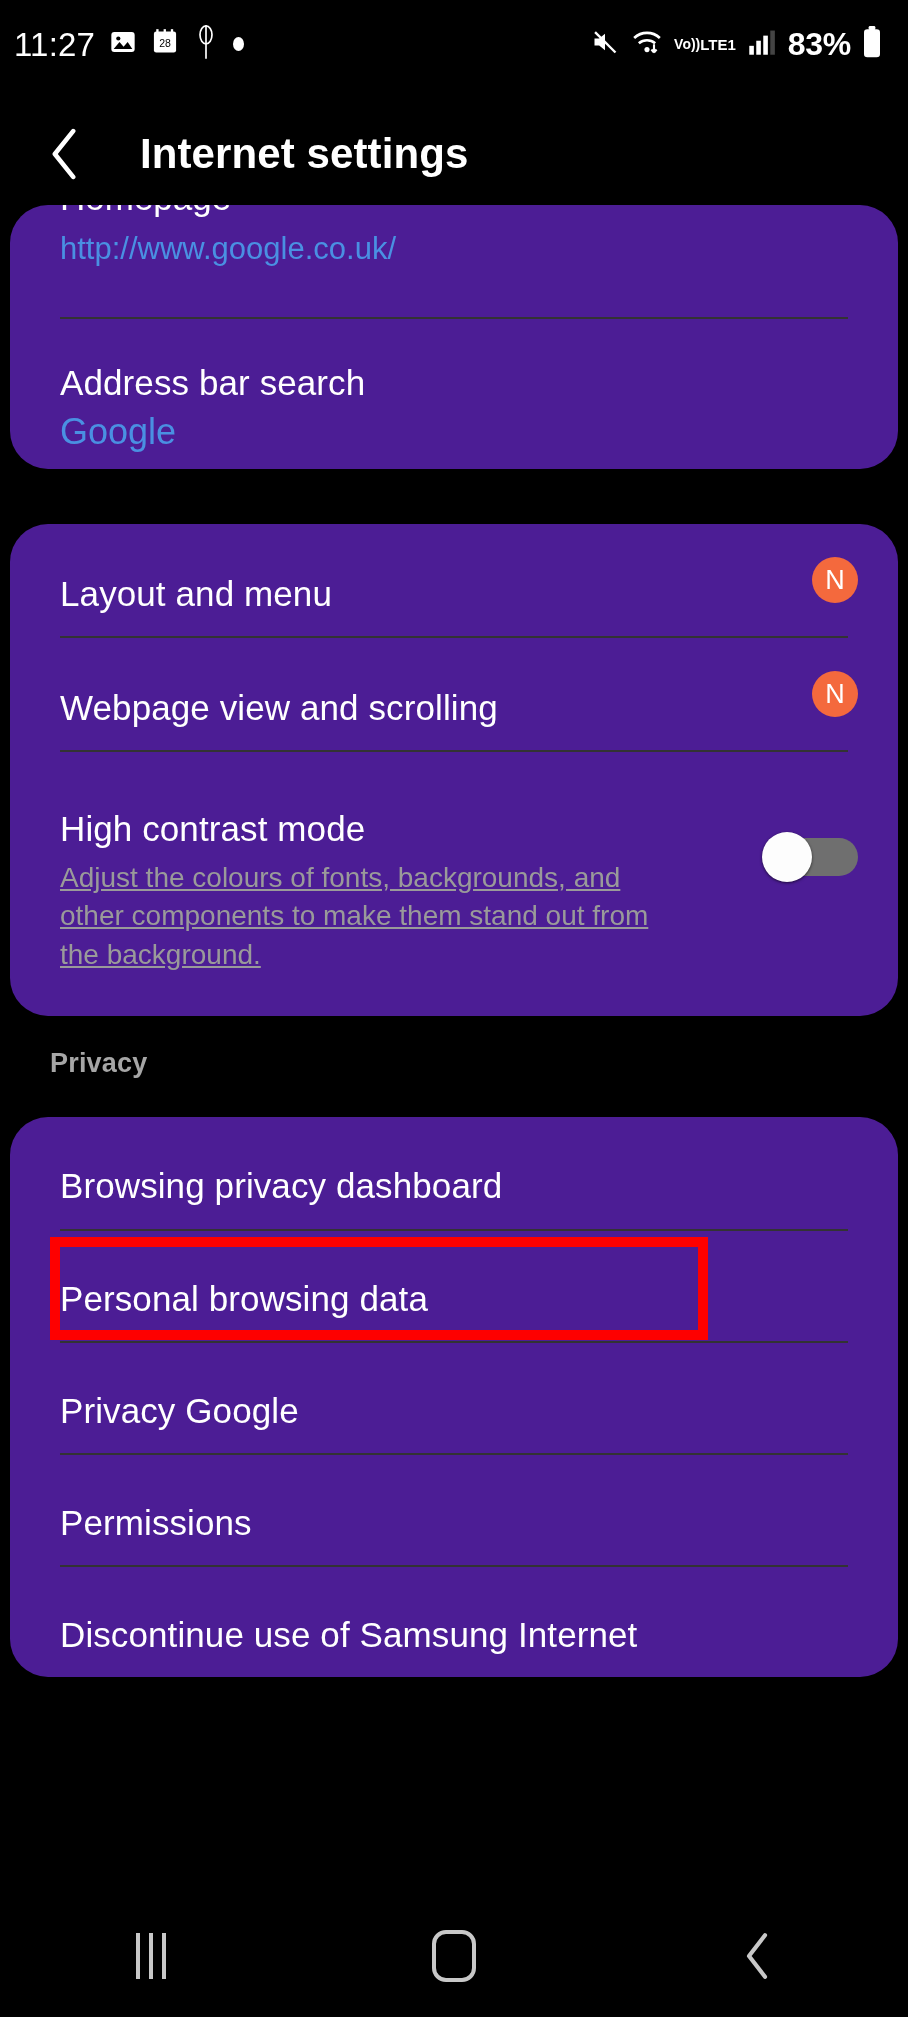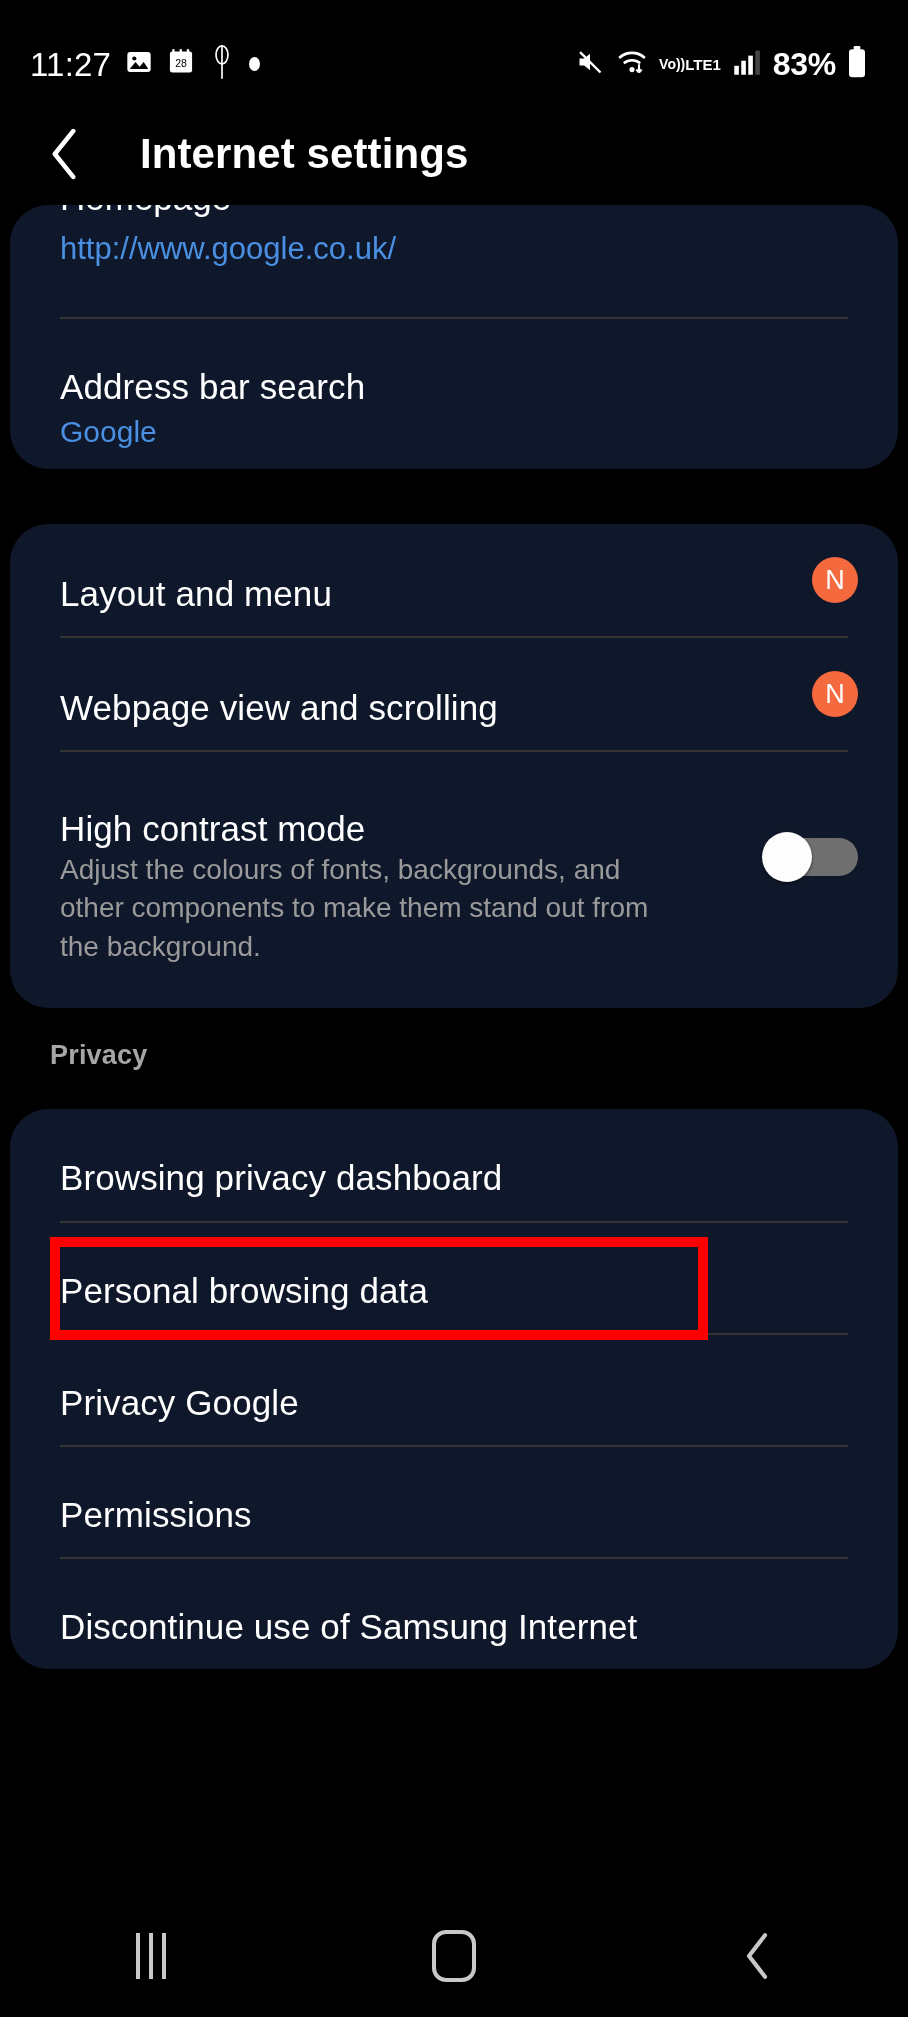--- a/index.html
+++ b/index.html
@@ -11,25 +11,24 @@
   }
   .phone{
     position:relative;
     width:908px; height:2017px;
     background:#000;
     overflow:hidden;
   }
 
   
   .statusbar{
-    position:absolute; top:0; left:0; right:15px; height:88px;
+    position:absolute; top:0; left:0; right:0; height:88px;
     display:flex; align-items:center;
-    padding:0 26px 0 30px;
+    padding:0 26px 0 14px;
     color:#fff;
-    margin-top:20px;
   }
   .sb-left{ display:flex; align-items:center; gap:14px; }
   .sb-time{ font-size:33px; font-weight:400; letter-spacing:0.2px; line-height:1; }
   .sb-right{ margin-left:auto; display:flex; align-items:center; gap:11px; }
   .sb-ico{ display:block; }
   .sb-batt-pct{ font-size:32px; font-weight:700; letter-spacing:-0.3px; }
   .volte{ display:flex; align-items:center; line-height:1; }
   .volte .t1{ font-size:14px; font-weight:700; }
   .volte .t2{ font-size:15px; font-weight:700; margin-top:1px; }
   .dotmark{ width:11px; height:14px; border-radius:50%; background:#fff; }
@@ -46,41 +45,42 @@
   }
 
   
   .content{
     position:absolute; top:205px; left:0; right:0; bottom:122px;
     overflow:hidden;
   }
   .card{
     position:relative;
     margin:0 10px;
-    background:#0f172a;
+    background:#4c1d95;
     border-radius:38px;
   }
   .card.clip-top{ border-top-left-radius:38px; border-top-right-radius:38px; }
 
   .row{
     position:relative;
     display:flex; align-items:center;
     padding:0 40px 0 50px;
     min-height:110px;
   }
   .row .texts{ flex:1; display:flex; flex-direction:column; justify-content:center; }
   .row-title{
     color:#fff; font-size:35px; font-weight:400; line-height:1.22;
     letter-spacing:0.1px;
     margin-top:28px;
   }
-  .row-sub-link{ color:#4a90e2; font-size:30px; line-height:1.25; margin-top:4px; }
+  .row-sub-link{ color:#4a90e2; font-size:36px; line-height:1.25; margin-top:4px; }
   .row-desc{
-    color:#9a9a9a; font-size:28px; line-height:1.38; margin-top:0;
+    color:#9a9a9a; font-size:28px; line-height:1.38; margin-top:8px;
     max-width:600px;
+    text-decoration:underline;
   }
   .divider{
     height:2px; background:#333333; margin-left:50px; margin-right:50px;
   }
 
   
   .badge-n{
     width:46px; height:46px; border-radius:50%;
     background:#f4693d; color:#fff;
     display:flex; align-items:center; justify-content:center;

